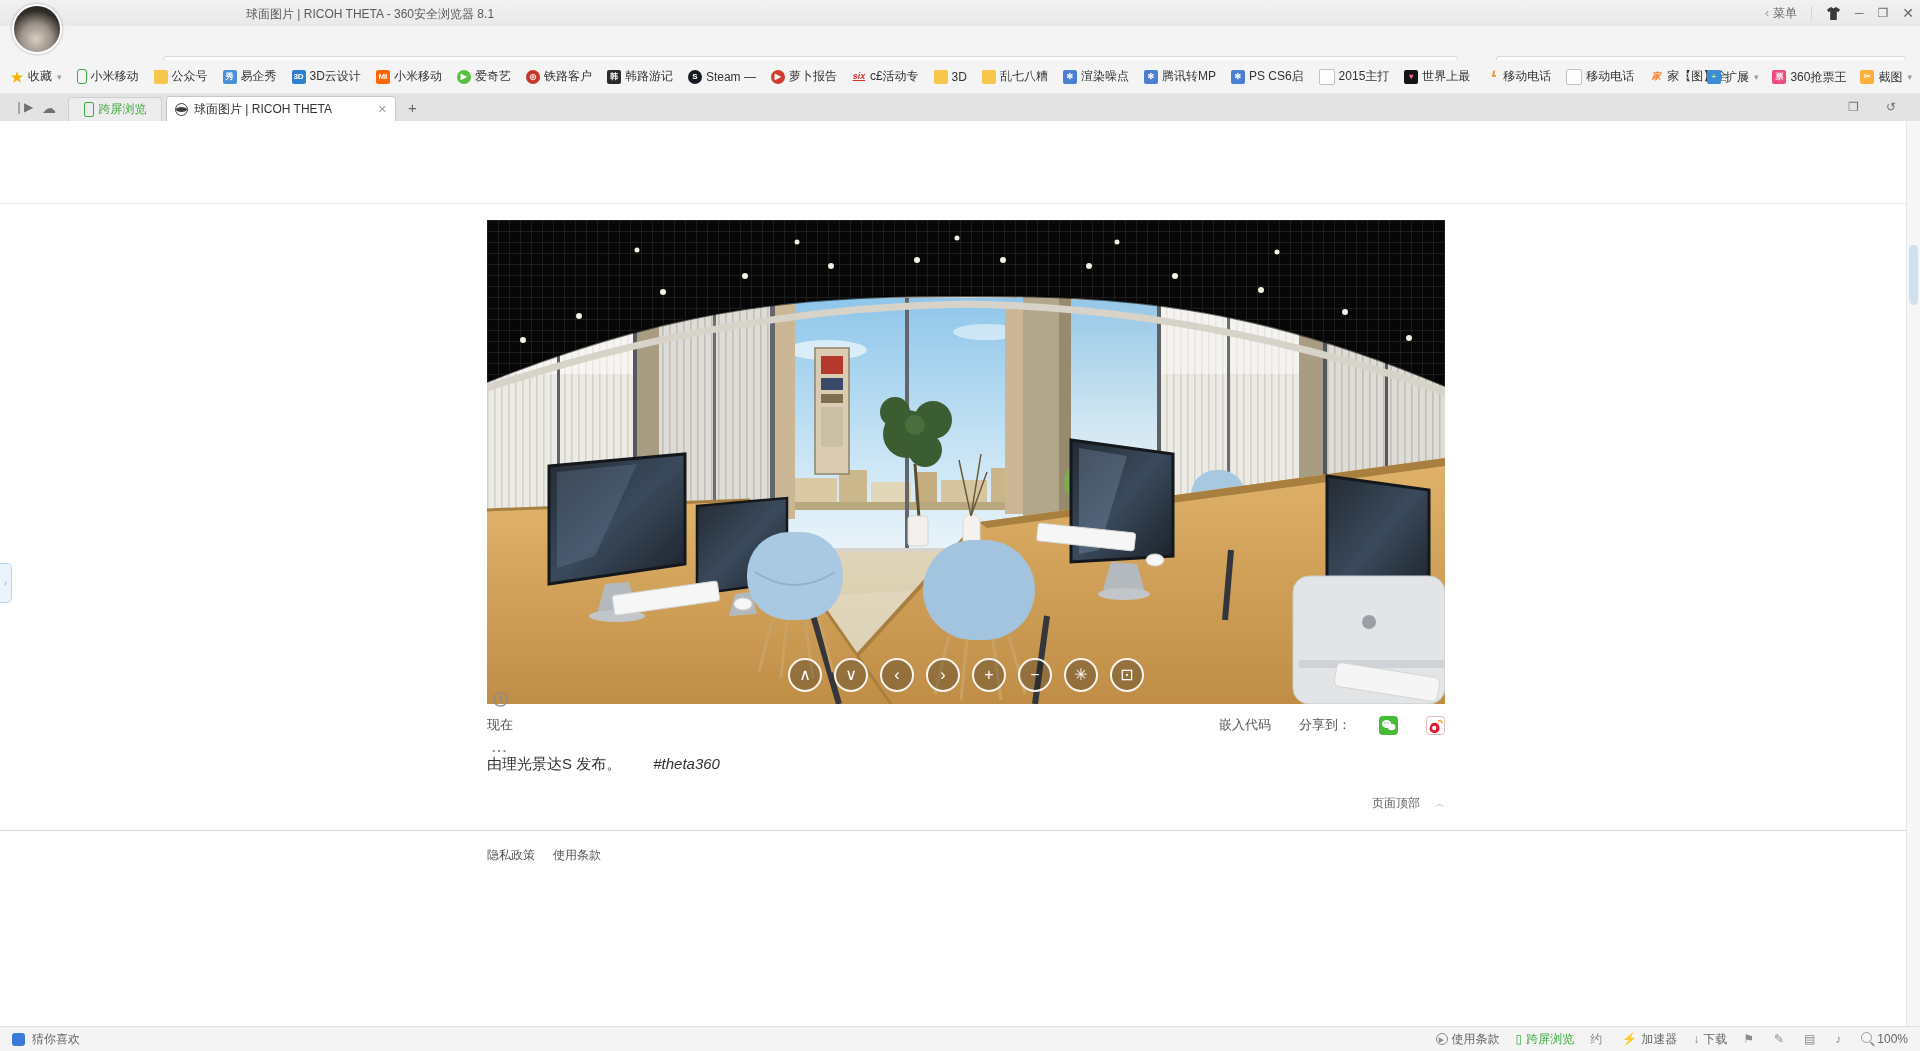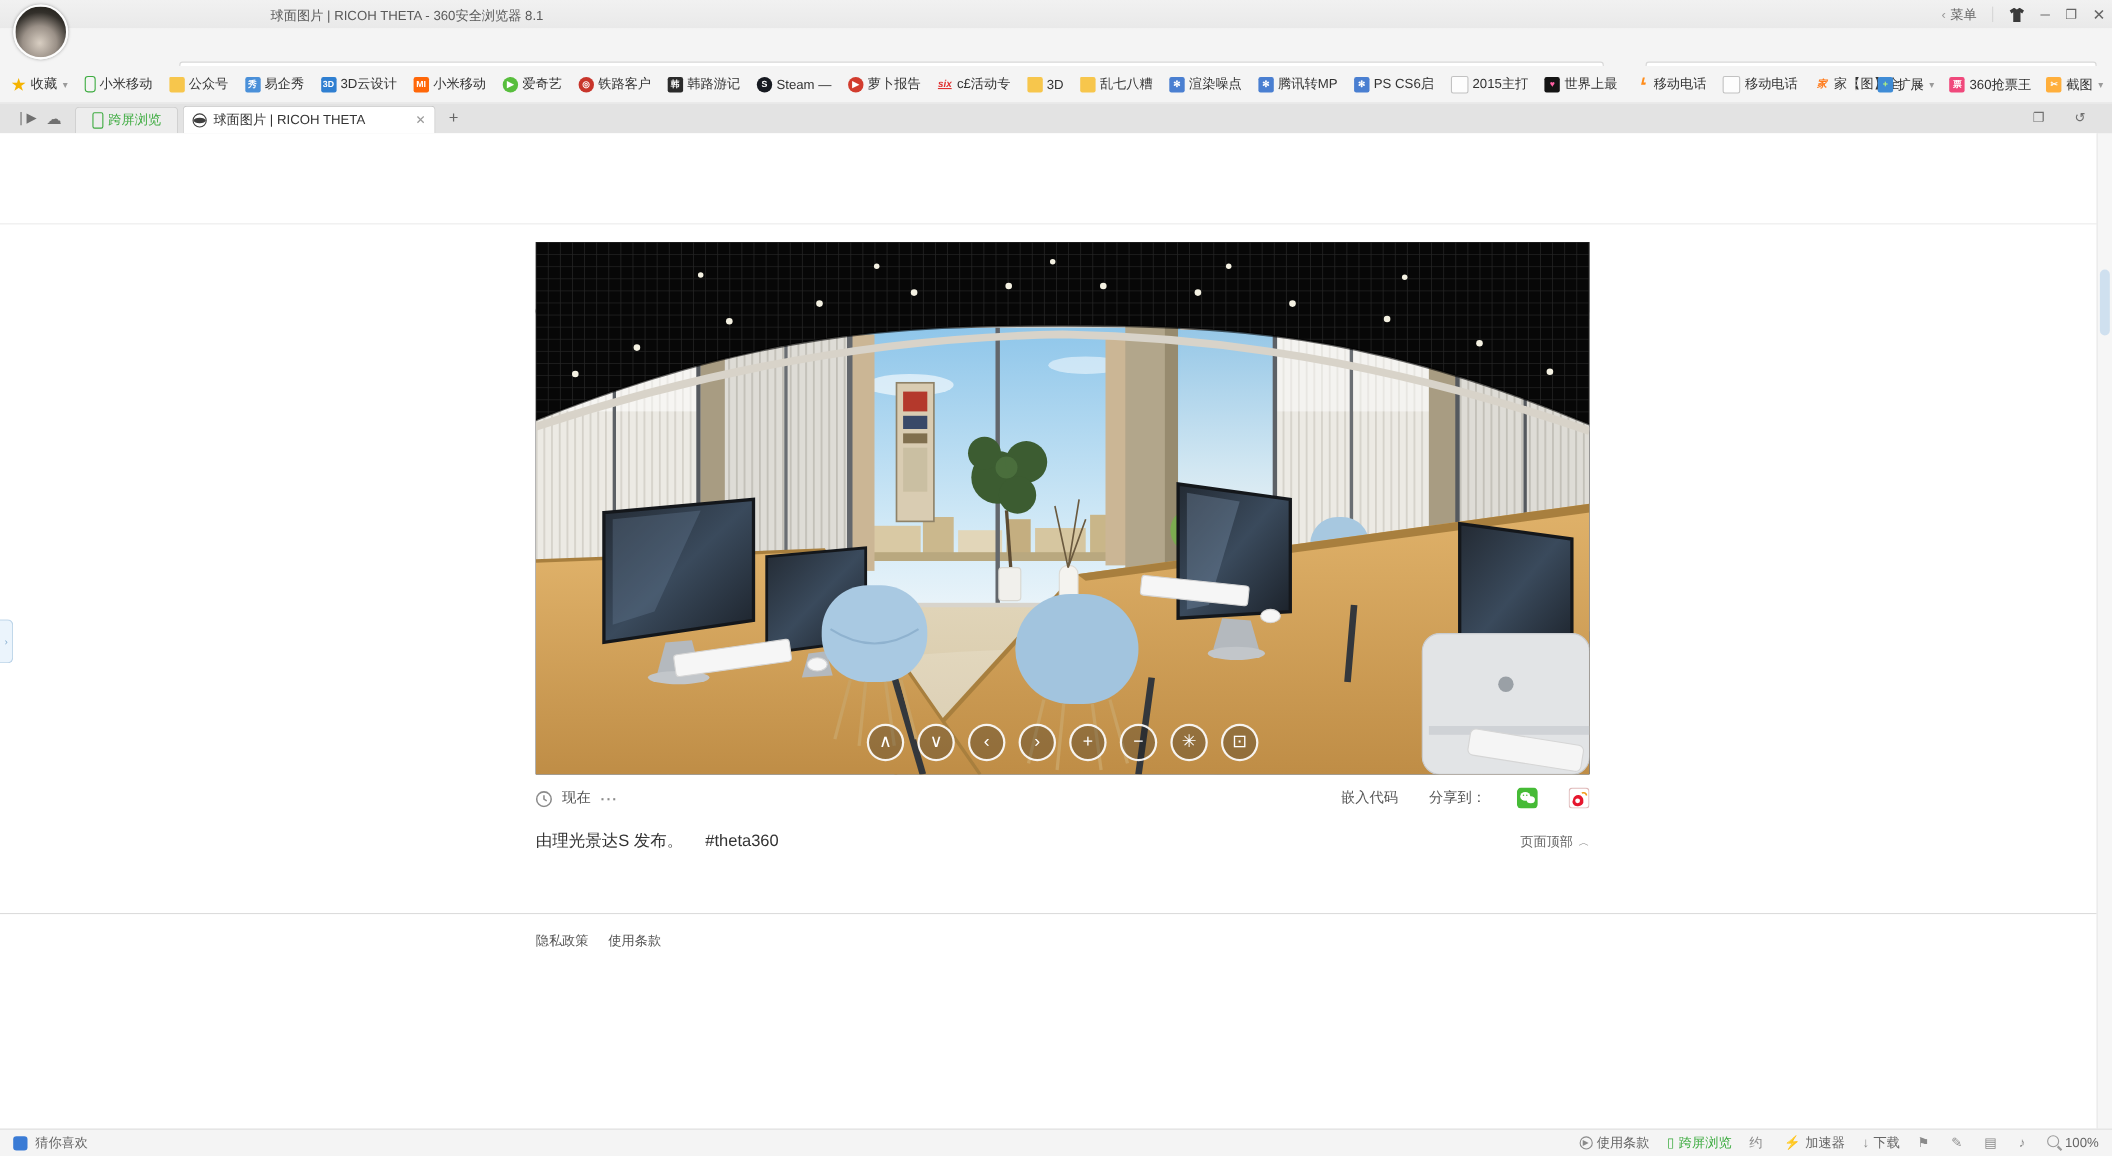--- a/index.html
+++ b/index.html
@@ -73,26 +73,26 @@
   #site-nav{position:absolute;right:475px;top:121px;height:82px;display:flex;align-items:center;gap:32px;font-size:15px;color:#333;}
   #site-nav .nav-item{color:#333;}
   #site-nav .region{display:flex;align-items:center;gap:5px;}
 
   #viewer{position:absolute;left:487px;top:220px;width:958px;height:484px;background:#000;overflow:hidden;}
   #viewer-controls{position:absolute;left:50%;bottom:12px;transform:translateX(-50%);display:flex;gap:12px;}
   .vc{width:34px;height:34px;border-radius:50%;border:2px solid rgba(255,255,255,.92);background:rgba(25,25,25,.28);color:#fff;
       font-size:16px;display:flex;align-items:center;justify-content:center;box-sizing:border-box;line-height:1;}
 
   #photo-meta{position:absolute;left:487px;top:712px;width:958px;height:26px;display:flex;align-items:center;font-size:13px;color:#555;}
-  #meta-left{display:flex;align-items:flex-end;gap:9px;}
+  #meta-left{display:flex;align-items:center;gap:9px;flex-direction:column;}
   #meta-more{color:#8a8a8a;font-weight:bold;letter-spacing:1px;}
   #meta-right{margin-left:auto;display:flex;align-items:center;gap:28px;}
   #photo-caption{position:absolute;left:487px;top:755px;font-size:15px;color:#333;}
-  #photo-caption .hashtag{margin-left:20px;}
-  #back-top{position:absolute;right:475px;top:757px;font-size:12px;color:#666;display:flex;align-items:center;gap:5px;}
+  #photo-caption .hashtag{margin-left:32px;font-style:italic;}
+  #back-top{position:absolute;right:475px;top:795px;font-size:12px;color:#666;display:flex;align-items:center;gap:15px;}
   #back-top .caret-up{font-size:10px;color:#888;}
   #content-divider{position:absolute;left:0;top:830px;width:1907px;height:1px;background:#dcdcdc;}
   #site-footer{position:absolute;left:487px;top:847px;display:flex;gap:18px;font-size:12px;color:#555;}
 
   #edge-handle{position:absolute;left:0;top:563px;width:11px;height:38px;background:#ebf4fc;border:1px solid #bcd4e8;border-left:none;
                border-radius:0 5px 5px 0;display:flex;align-items:center;justify-content:center;color:#7fa9cc;font-size:9px;}
   #scrollbar{position:absolute;right:0;top:121px;width:13px;height:905px;background:#f6f6f6;border-left:1px solid #e8e8e8;}
   #scroll-thumb{position:absolute;left:2px;top:124px;width:9px;height:60px;background:#cfe0ef;border-radius:5px;}
 
   

